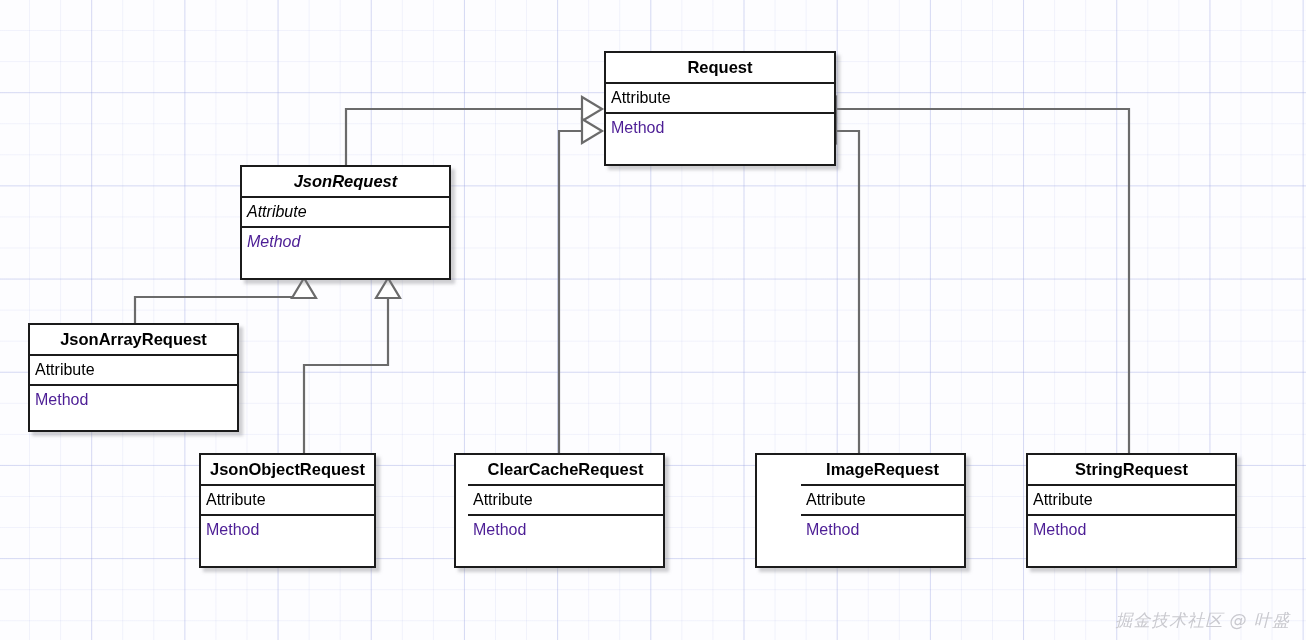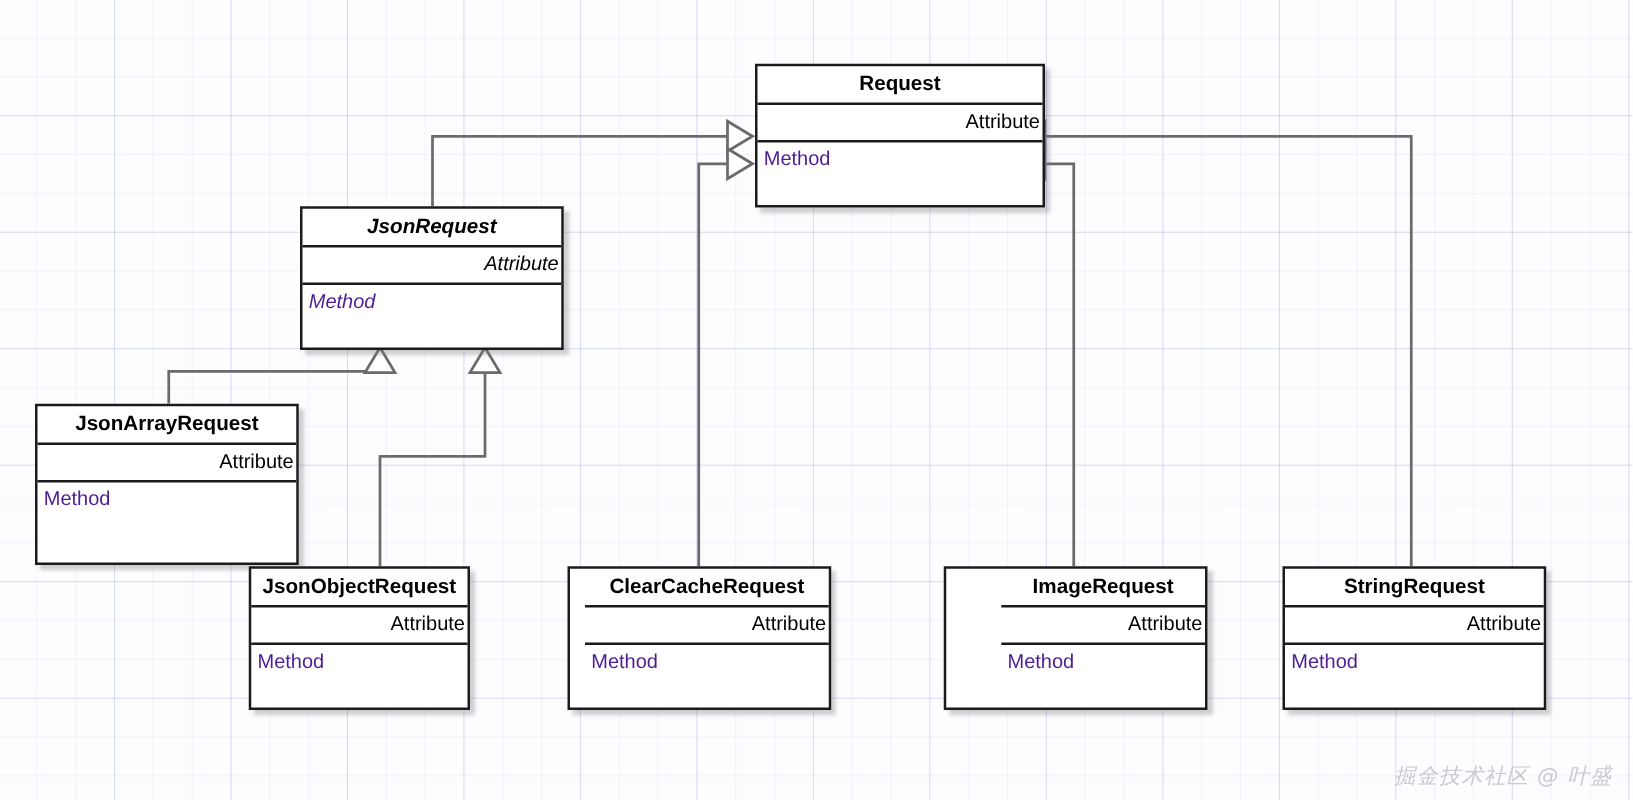--- a/index.html
+++ b/index.html
@@ -55,21 +55,20 @@
   }
   .uml-attr {
     box-sizing: border-box;
     font-size: 16px;
     color: #000000;
     line-height: 1;
     padding: 6px 2px 6px 5px;
     border-bottom: 2px solid #1b1b1b;
     white-space: nowrap;
     overflow: hidden;
-    text-align: right;
   }
   .uml-method {
     box-sizing: border-box;
     font-size: 16px;
     color: #4c1d95;
     line-height: 1;
     padding: 6px 2px 6px 5px;
     white-space: nowrap;
     overflow: hidden;
   }
@@ -125,21 +124,21 @@
     <div class="uml-attr">Attribute</div>
     <div class="uml-method">Method</div>
   </div>
 
   <div class="uml-class" style="left:240px; top:165px; width:211px; height:115px;font-style:italic;">
     <div class="uml-title">JsonRequest</div>
     <div class="uml-attr">Attribute</div>
     <div class="uml-method">Method</div>
   </div>
 
-  <div class="uml-class" style="left:28px; top:323px; width:211px; height:129px;">
+  <div class="uml-class" style="left:28px; top:323px; width:211px; height:109px;">
     <div class="uml-title">JsonArrayRequest</div>
     <div class="uml-attr">Attribute</div>
     <div class="uml-method">Method</div>
   </div>
 
   <div class="uml-class" style="left:199px; top:453px; width:177px; height:115px;">
     <div class="uml-title">JsonObjectRequest</div>
     <div class="uml-attr">Attribute</div>
     <div class="uml-method">Method</div>
   </div>

